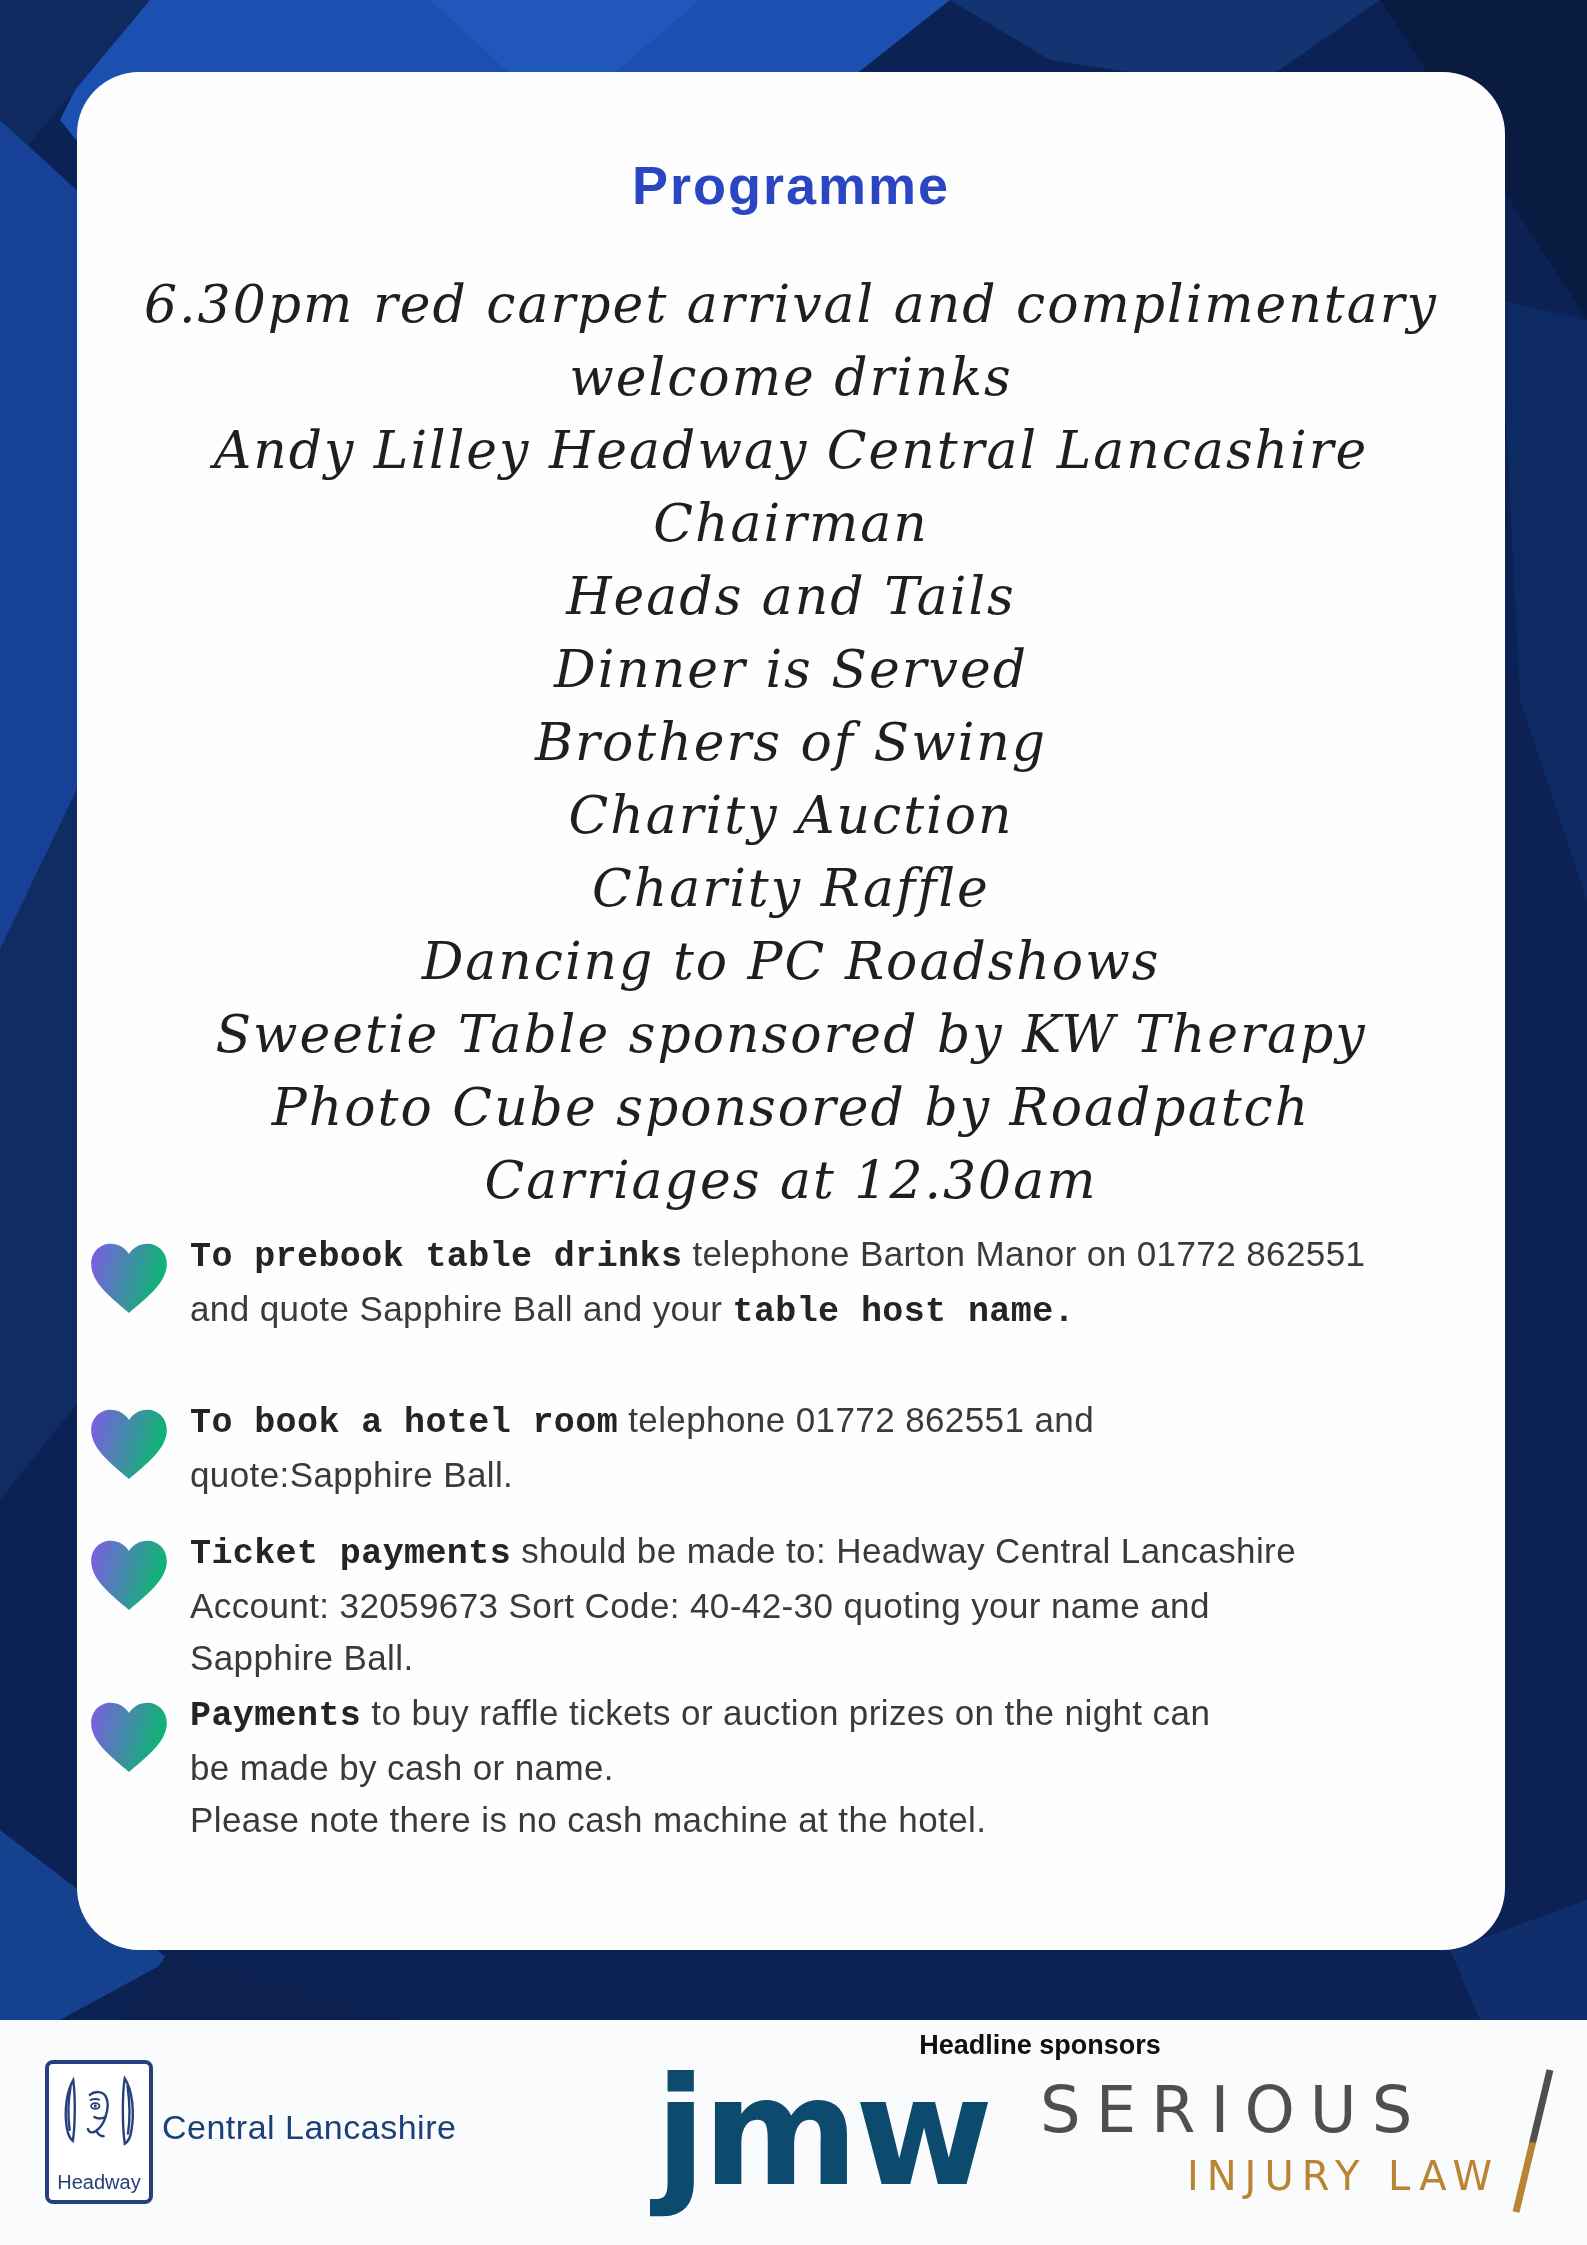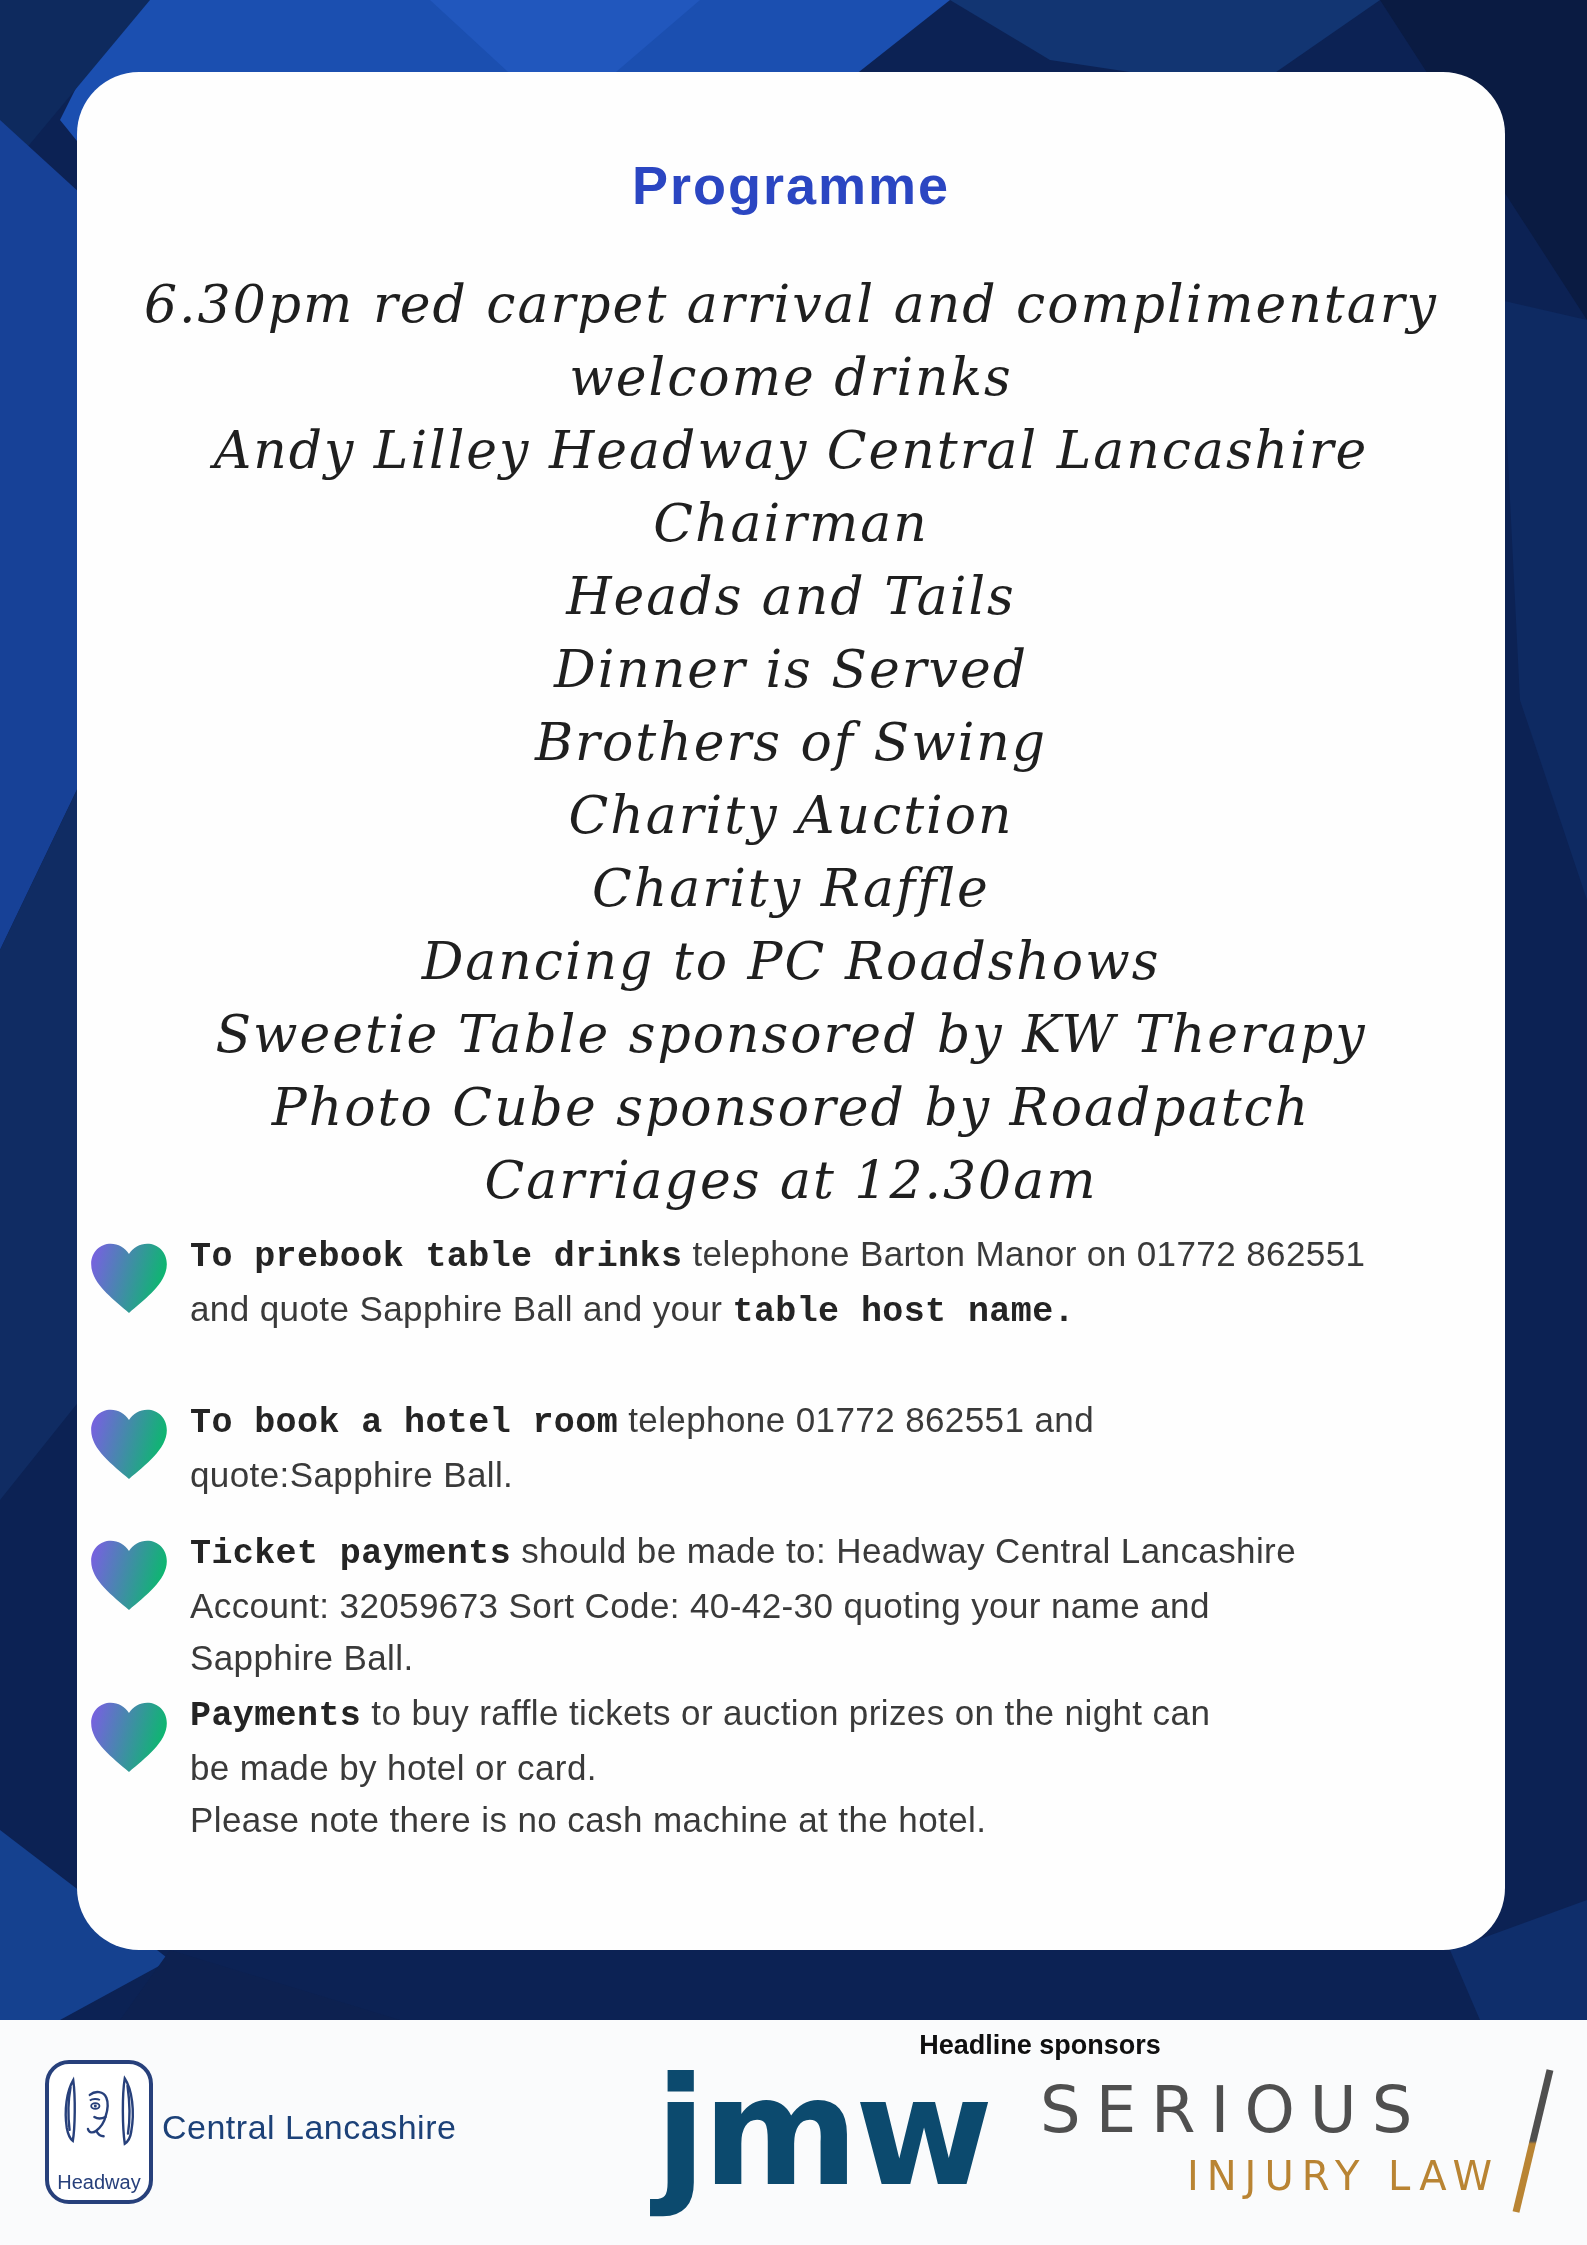--- a/index.html
+++ b/index.html
@@ -52,21 +52,21 @@
   }
   .note-line{white-space:nowrap;}
   .note-line .bold{font-weight:bold;color:#242424;font-family:Liberation Mono, monospace;}
 
   
   .footer{
     position:absolute;left:0;top:2020px;width:1587px;height:225px;background:#fafbfc;
   }
   .headway-box{
     position:absolute;left:45px;top:40px;width:100px;height:136px;
-    border:4px solid #27407b;border-radius:24px;background:#fff;
+    border:4px solid #27407b;border-radius:8px;background:#fff;
     display:flex;flex-direction:column;align-items:center;justify-content:flex-end;
   }
   .headway-box svg{position:absolute;top:4px;left:4px;}
   .headway-word{font-size:20px;color:#27407b;margin-bottom:6px;position:relative;}
   .central-lancashire{
     position:absolute;left:162px;top:88px;
     font-size:34px;font-weight:normal;color:#1c4178;letter-spacing:0.5px;
   }
   .sponsors-heading{
     position:absolute;left:900px;top:10px;width:280px;text-align:center;
@@ -183,21 +183,21 @@
         <linearGradient id="heartGrad" x1="0" y1="0" x2="1" y2="0.25">
           <stop offset="0" stop-color="#7d5ce6"></stop>
           <stop offset="1" stop-color="#0fb572"></stop>
         </linearGradient>
       </defs>
       <path d="M12 20.6 C7.6 16.8 1.6 12.4 1.6 7.2 C1.6 3.8 4.1 1.6 7 1.6 C9 1.6 10.9 2.7 12 4.4 C13.1 2.7 15 1.6 17 1.6 C19.9 1.6 22.4 3.8 22.4 7.2 C22.4 12.4 16.4 16.8 12 20.6 Z" fill="url(#heartGrad)"></path>
     </svg>
   </span>
         <div class="note-text">
           <div class="note-line"><span class="bold">Payments</span><span class=""> to buy raffle tickets or auction prizes on the night can</span></div>
-          <div class="note-line"><span class="">be made by hotel or card.</span></div>
+          <div class="note-line"><span class="">be made by cash or name.</span></div>
           <div class="note-line"><span class="">Please note there is no cash machine at the hotel.</span></div>
         </div>
       </div>
     </div>
 </div>
 
 <div class="footer">
 
   <div class="headway-box">
     <svg viewBox="0 0 100 100" width="92" height="98">

